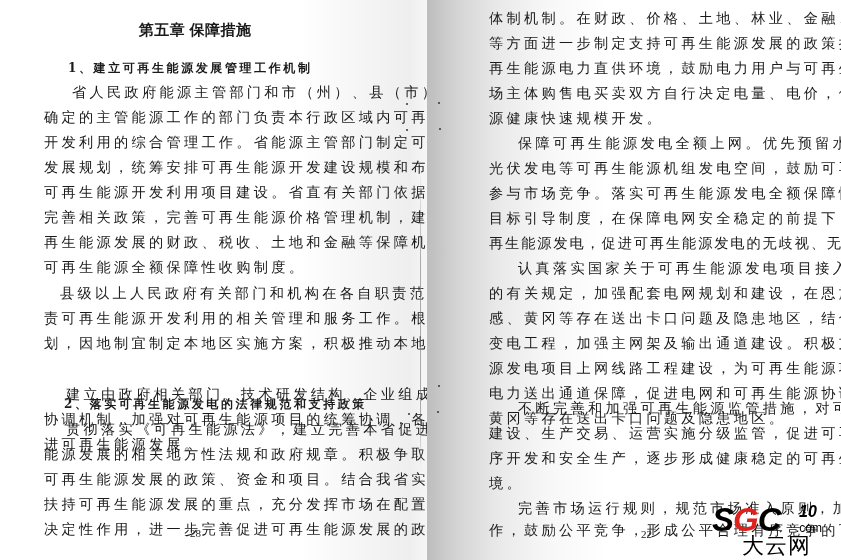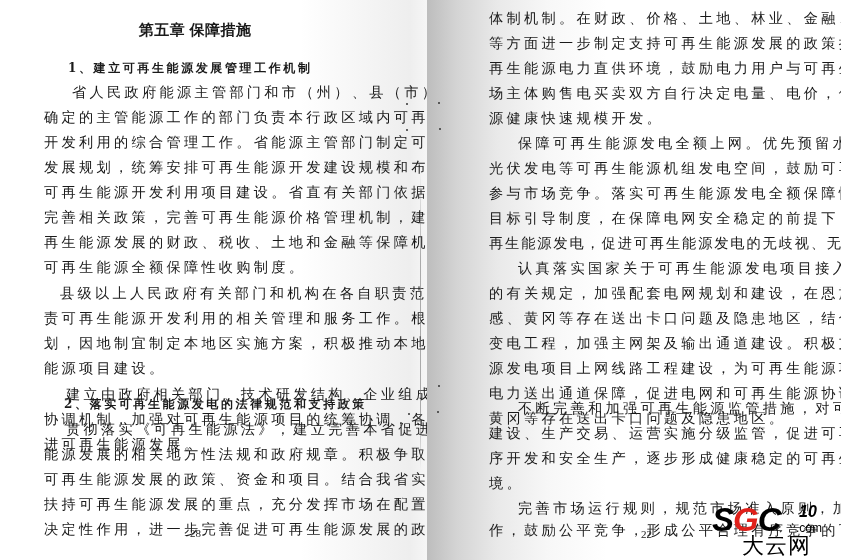--- a/index.html
+++ b/index.html
@@ -79,21 +79,20 @@
     <div class="line" style="top:105px;">确定的主管能源工作的部门负责本行政区域内可再生能源</div>
     <div class="line" style="top:130px;">开发利用的综合管理工作。省能源主管部门制定可再生能源</div>
     <div class="line" style="top:155px;">发展规划，统筹安排可再生能源开发建设规模和布局，协调</div>
     <div class="line" style="top:180px;">可再生能源开发利用项目建设。省直有关部门依据各自职责</div>
     <div class="line" style="top:205px;">完善相关政策，完善可再生能源价格管理机制，建立支持可</div>
     <div class="line" style="top:230px;">再生能源发展的财政、税收、土地和金融等保障机制，完善</div>
     <div class="line" style="top:255px;text-align:right;">可再生能源全额保障性收购制度。</div>
     <div class="line" style="left:60px;top:281px;">县级以上人民政府有关部门和机构在各自职责范围内负</div>
     <div class="line" style="top:306px;">责可再生能源开发利用的相关管理和服务工作。根据省级规</div>
     <div class="line" style="top:331px;">划，因地制宜制定本地区实施方案，积极推动本地区可再生</div>
-    <div class="line" style="top:356px;">能源项目建设。</div>
     <div class="line" style="left:66px;top:382px;">建立由政府相关部门、技术研发结构、企业组成的综合</div>
     <div class="line" style="top:407px;">协调机制，加强对可再生能源项目的统筹协调，各方共同促</div>
     <div class="line" style="top:432px;">进可再生能源发展。</div>
 
     <div class="heading" style="left:64px;top:392px;">2、落实可再生能源发电的法律规范和支持政策</div>
 
     <div class="line" style="left:66px;top:417px;">贯彻落实《可再生能源法》，建立完善本省促进可再生</div>
     <div class="line" style="top:442px;">能源发展的相关地方性法规和政府规章。积极争取国家支持</div>
     <div class="line" style="top:467px;">可再生能源发展的政策、资金和项目。结合我省实际和国家</div>
     <div class="line" style="top:492px;">扶持可再生能源发展的重点，充分发挥市场在配置资源中的</div>

